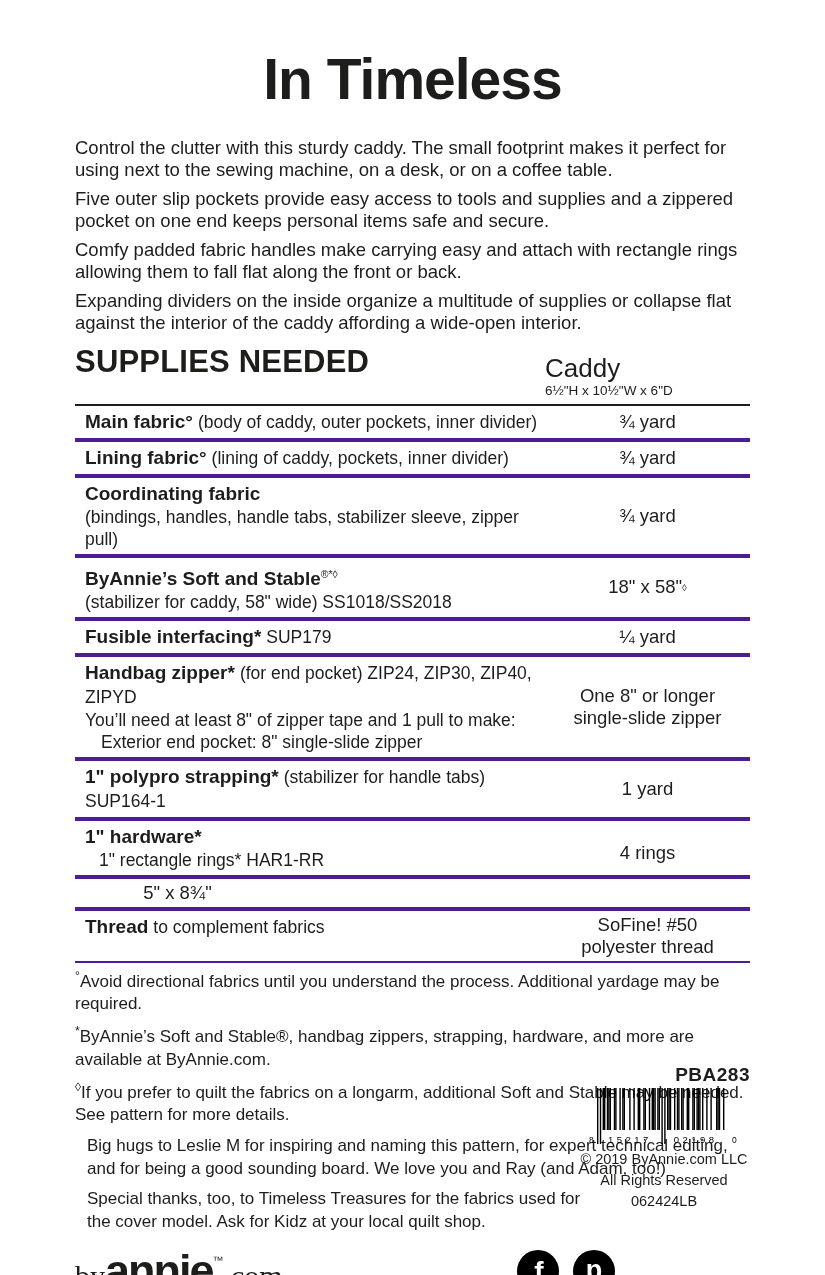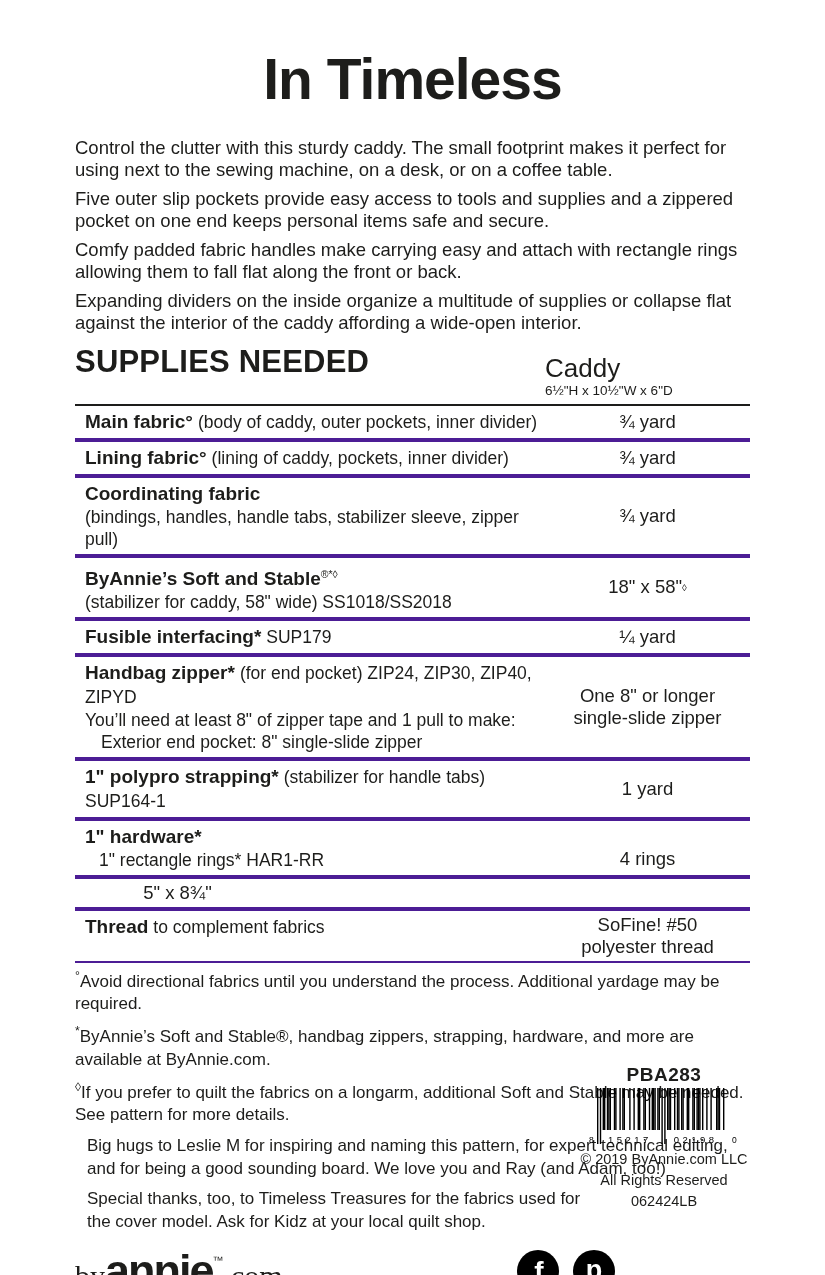--- a/index.html
+++ b/index.html
@@ -31,21 +31,21 @@
   .cell-right{width:205px;display:flex;align-items:center;justify-content:center;text-align:center;padding:3px 0;}
   .line1{font-size:17.5px;line-height:24px;}
   .b{font-weight:bold;font-size:19px;}
   .r:not(:empty){margin-left:5px;}
   .line2,.line3{font-size:17.5px;line-height:22px;}
   .val{font-size:18.5px;line-height:22px;white-space:pre-line;}
   .sup{font-size:60%;vertical-align:super;}
   .line2:empty,.line3:empty,.sup:empty,.r:empty{display:none;}
   .rows .srow:nth-child(6) .line3{padding-left:16px;}
   .rows .srow:nth-child(8) .line2{padding-left:14px;}
-  .rows .srow:nth-child(8) .cell-right{align-items:flex-end;padding-bottom:5px;}
+  .rows .srow:nth-child(8) .cell-right{align-items:flex-end;padding-bottom:11px;}
 
   
   .footnotes{margin-top:2px;}
   .footnotes p{margin:0 0 5px 0;font-size:17px;line-height:23px;}
   .fn-m{font-size:72%;vertical-align:super;}
 
   
   .acks{margin-top:8px;}
   .acks p{margin:0 0 7px 12px;font-size:17px;line-height:23px;}
   .acks p.narrow{max-width:520px;}
@@ -60,21 +60,21 @@
   .logo-com{font-family:"Liberation Serif","DejaVu Serif",serif;font-size:30px;}
 
   .social-grid{display:grid;grid-template-columns:46px 46px;gap:6px 10px;margin-left:40px;margin-top:4px;}
   .soc-cell{width:46px;height:44px;display:flex;align-items:center;justify-content:center;}
   .icon-circle{width:42px;height:42px;background:#000;border-radius:50%;color:#fff;display:flex;align-items:center;justify-content:center;font-weight:bold;}
   .fb-f{font-size:28px;transform:translate(1px,1px);}
   .pin-p{font-size:27px;transform:translateY(-1px);}
 
   
   .code-stack{position:absolute;top:1064px;left:578px;width:172px;text-align:center;}
-  .pcode{font-size:19px;font-weight:bold;letter-spacing:.5px;margin-bottom:2px;}
+  .pcode{font-size:19px;font-weight:bold;letter-spacing:.5px;margin-bottom:2px;text-align:right;}
   .copyright{font-size:14.5px;line-height:19px;margin-top:2px;}
 </style>
 </head>
 <body>
 
 <div class="page">
 
   <h1>In Timeless</h1>
 
   <div class="intro">

